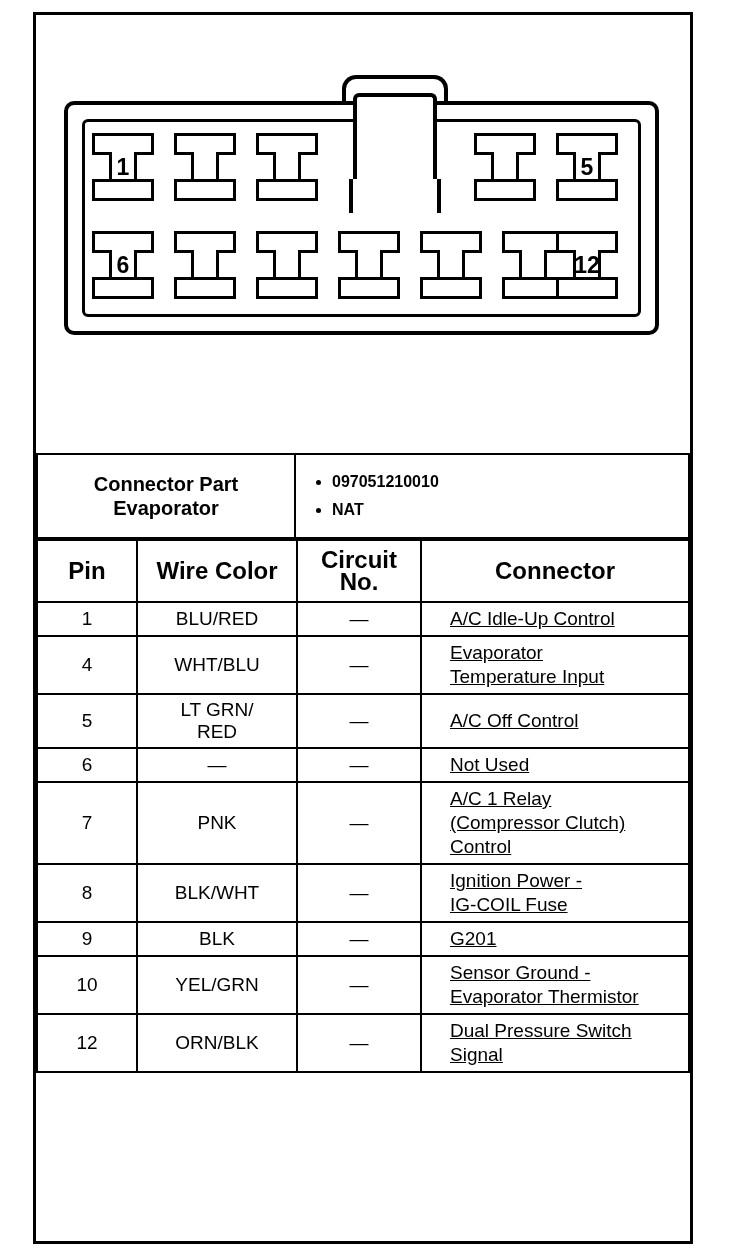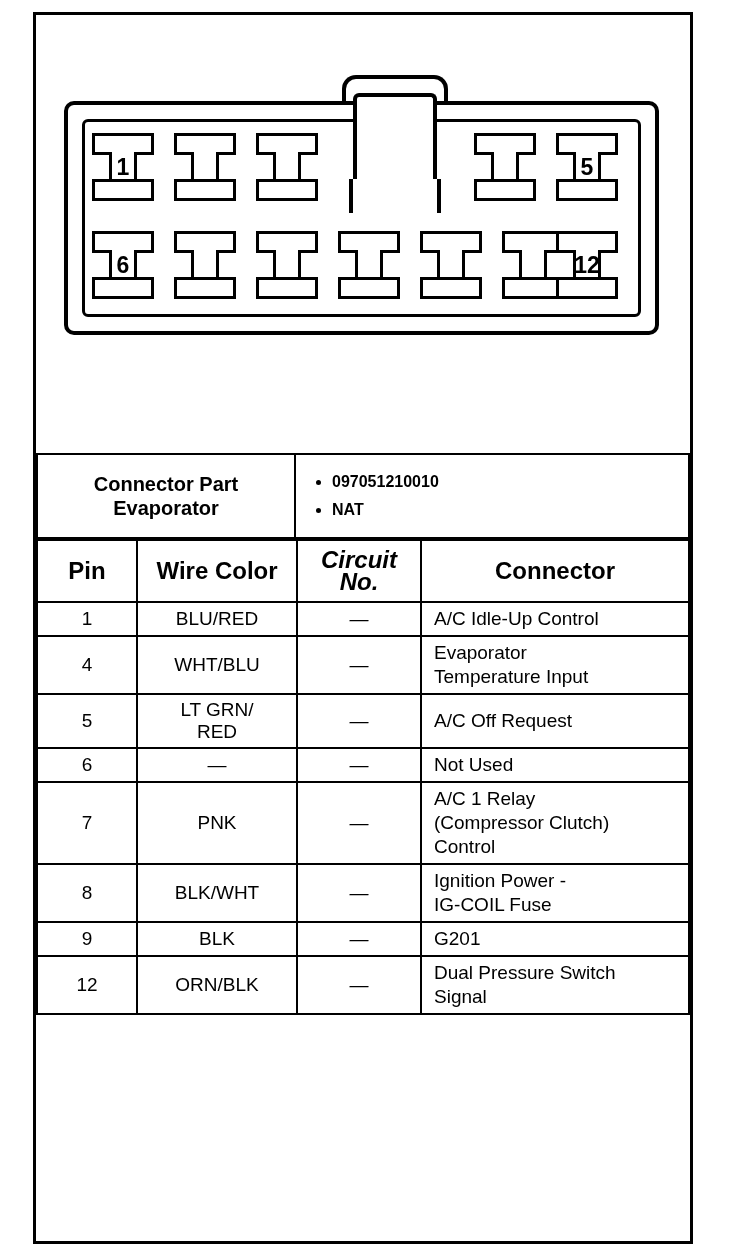--- a/index.html
+++ b/index.html
@@ -136,22 +136,22 @@
     padding:13px 18px;
     font-weight:700;
     font-size:16px;
     line-height:28px;
   }
   .hdr-right ul{margin:0;padding-left:18px;}
   .hdr-right li{list-style:disc;}
   th{font-weight:700;text-align:center;font-size:24px;line-height:22px;padding:8px 2px;}
   .c-pin{width:94px;text-align:center;}
   .c-wire{width:154px;text-align:center;margin-left:36px;}
-  .c-ckt{width:118px;text-align:center;font-style:italic;}
-  .c-fun{text-align:left;padding-left:12px;}
+  .c-ckt{width:118px;text-align:center;}
+  .c-fun{text-align:left;padding-left:28px;text-decoration:underline;}
   td.c-fun{line-height:24px;}
   .em{font-size:19px;}
 </style>
 </head>
 <body>
 
 <div class="page">
 
   <div class="diagram-area">
     <div class="connector">
@@ -271,21 +271,21 @@
       <tr>
         <td class="c-pin">4</td>
         <td class="c-wire">WHT/BLU</td>
         <td class="c-ckt em">—</td>
         <td class="c-fun">Evaporator<br>Temperature Input</td>
       </tr>
       <tr>
         <td class="c-pin">5</td>
         <td class="c-wire">LT GRN/<br>RED</td>
         <td class="c-ckt em">—</td>
-        <td class="c-fun">A/C Off Request</td>
+        <td class="c-fun">A/C Off Control</td>
       </tr>
       <tr>
         <td class="c-pin">6</td>
         <td class="c-wire em">—</td>
         <td class="c-ckt em">—</td>
         <td class="c-fun">Not Used</td>
       </tr>
       <tr>
         <td class="c-pin">7</td>
         <td class="c-wire">PNK</td>
@@ -298,20 +298,26 @@
         <td class="c-ckt em">—</td>
         <td class="c-fun">Ignition Power -<br>IG-COIL Fuse</td>
       </tr>
       <tr>
         <td class="c-pin">9</td>
         <td class="c-wire">BLK</td>
         <td class="c-ckt em">—</td>
         <td class="c-fun">G201</td>
       </tr>
       <tr>
+        <td class="c-pin">10</td>
+        <td class="c-wire">YEL/GRN</td>
+        <td class="c-ckt em">—</td>
+        <td class="c-fun">Sensor Ground -<br>Evaporator Thermistor</td>
+      </tr>
+      <tr>
         <td class="c-pin">12</td>
         <td class="c-wire">ORN/BLK</td>
         <td class="c-ckt em">—</td>
         <td class="c-fun">Dual Pressure Switch<br>Signal</td>
       </tr>
     </tbody>
   </table>
 
 </div>
 

